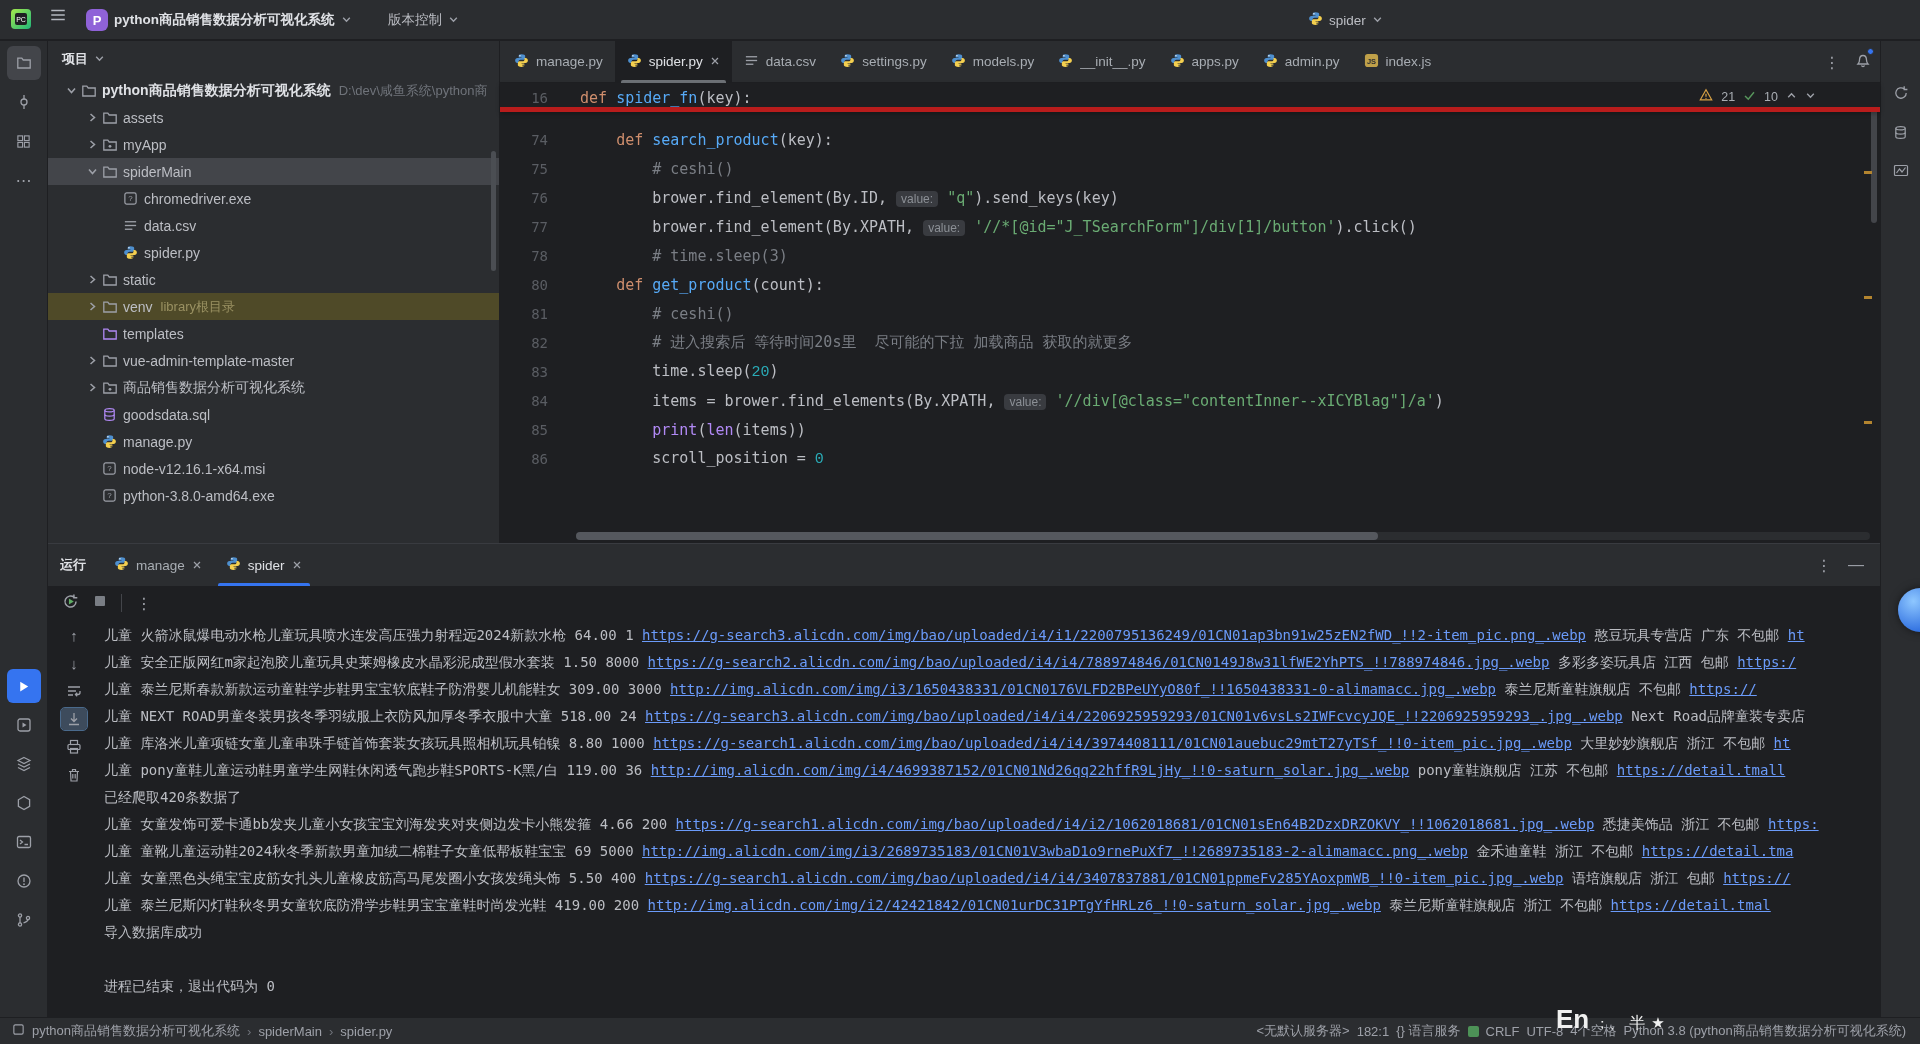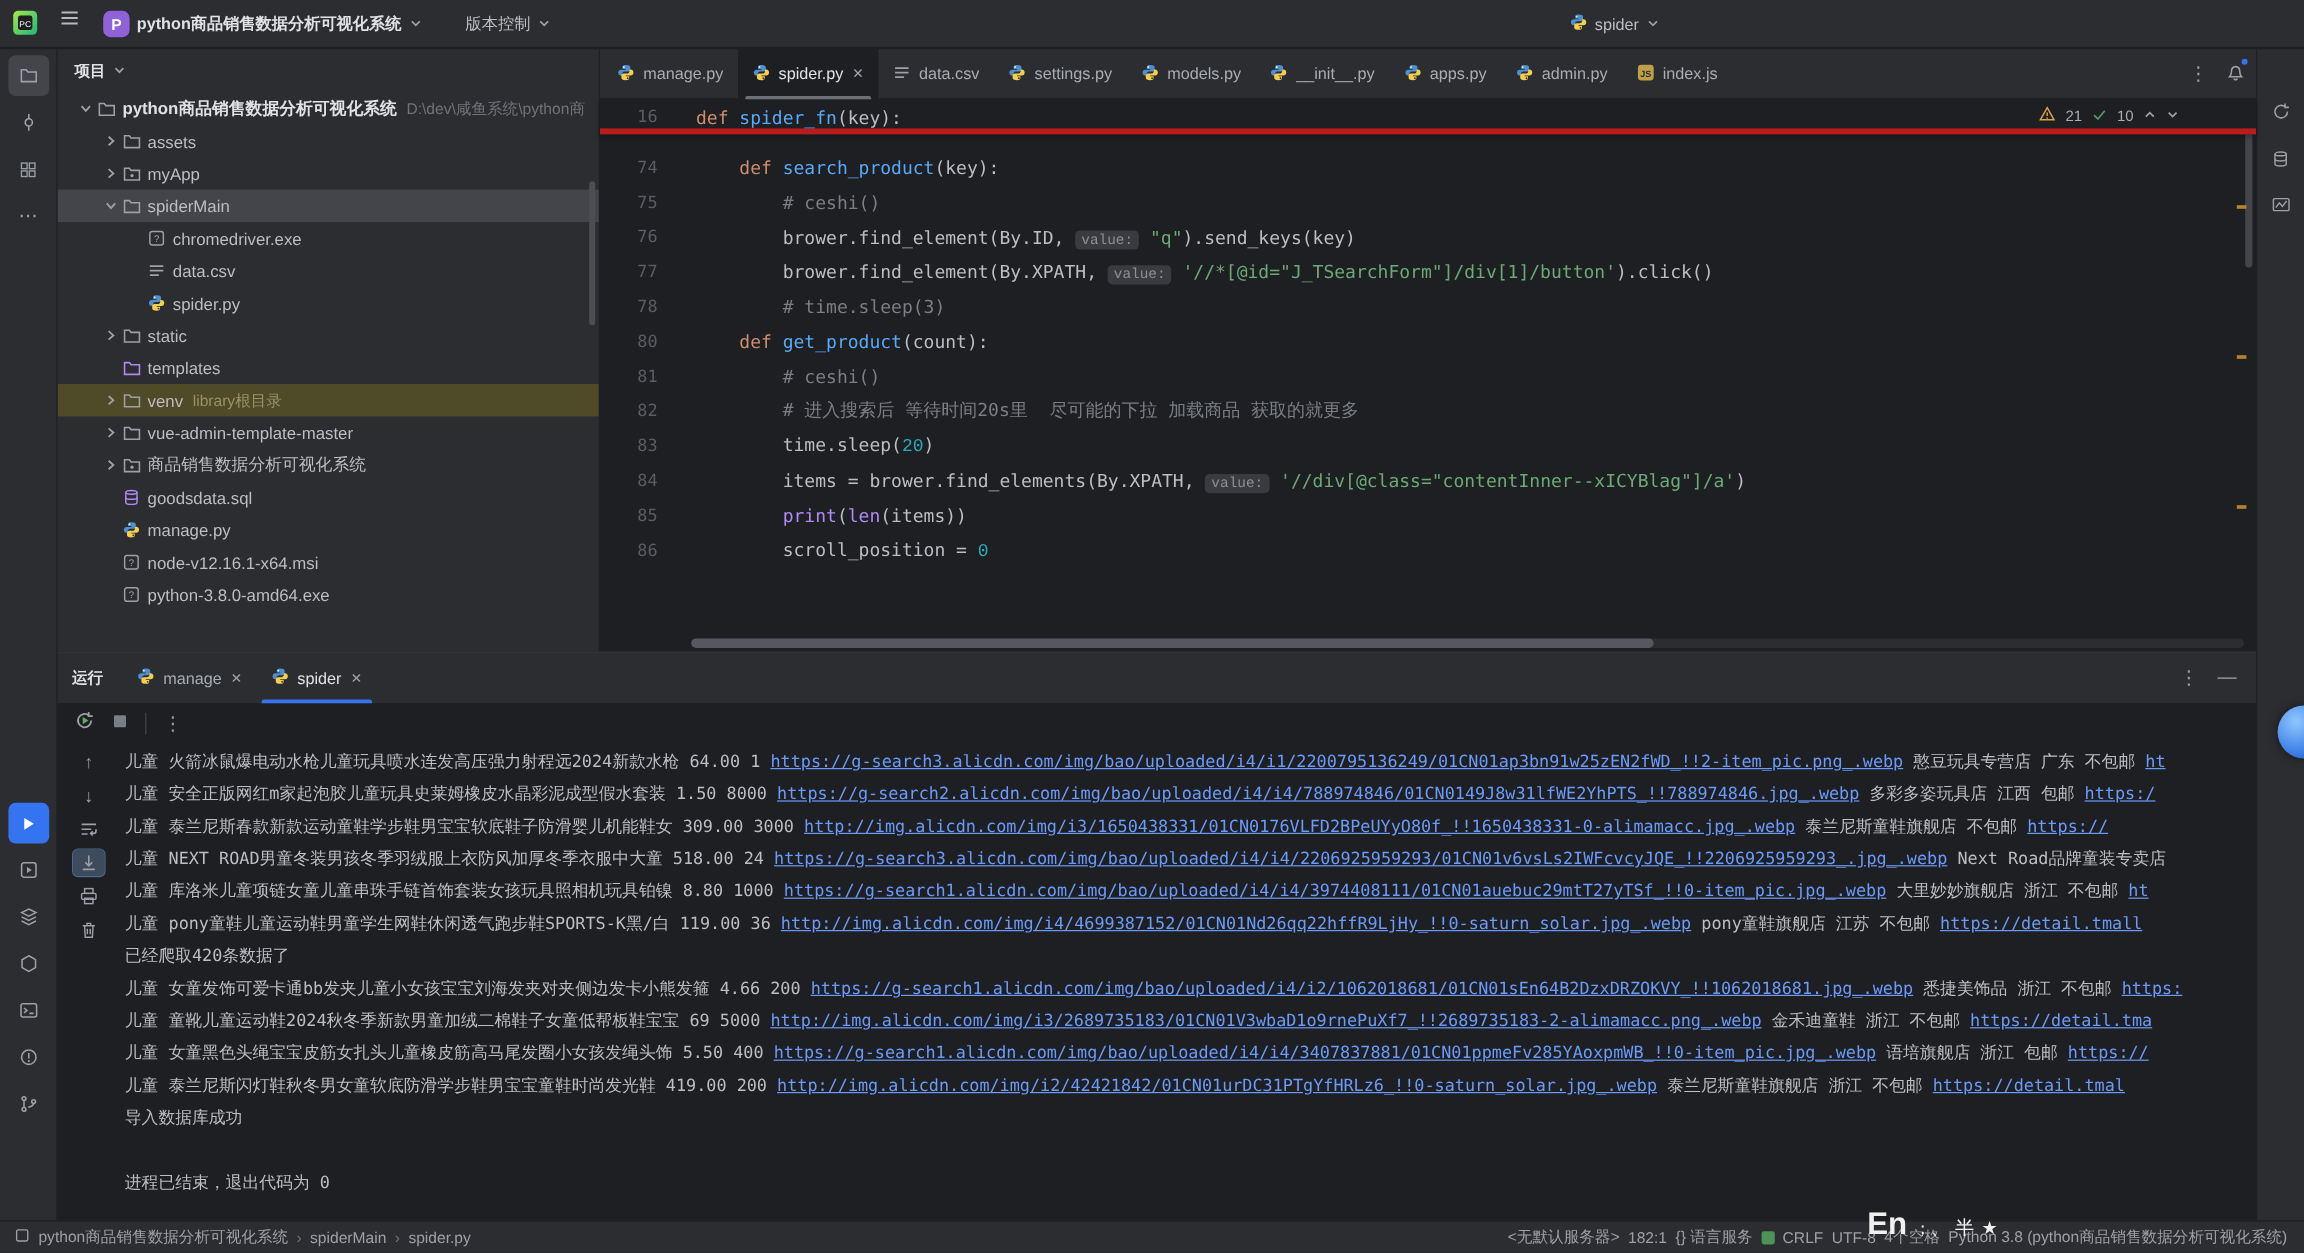--- a/index.html
+++ b/index.html
@@ -61,21 +61,21 @@
   .code-area { font-family:"DejaVu Sans Mono","Liberation Mono",monospace; font-size:15px; }
   .crow { height:29px; display:flex; align-items:center; white-space:pre; }
   .crow .ln { width:72px; flex:none; text-align:right; padding-right:24px; color:#5a5d63; font-size:14px; }
   .crow .cde { margin-left:8px; }
   #sticky-line { height:29px; border-bottom:5px solid #b91c1c; box-shadow:0 2px 4px rgba(0,0,0,.25);
     background:#1e1f22; position:relative; z-index:3; }
   #code-lines { padding-top:13px; }
   .t { color:#bcbec4; } .k { color:#cf8e6d; } .f { color:#57aaf7; } .s { color:#6aab73; }
   .n { color:#2aacb8;font-family:Liberation Mono, monospace; } .c { color:#7a7e85; } .b { color:#b189f5; }
   .hint { background:#393b40; color:#8c9096; border-radius:4px; font-size:12px; padding:1px 5px;
-    font-family:Liberation Mono, monospace; }
+    font-family:Liberation Sans, sans-serif; }
   #inspections { position:absolute; right:64px; top:47px; display:flex; align-items:center; gap:8px;
     font-size:12.5px; color:#a8adb3; z-index:4; }
   #hscroll { position:absolute; left:76px; right:10px; bottom:3px; height:8px; background:#2b2d30;
     border-radius:4px; }
   #hscroll-thumb { position:absolute; left:0; width:62%; top:0; height:8px; background:#55585e; border-radius:4px; }
   #editor-vscroll { position:absolute; right:3px; top:52px; width:6px; height:130px; background:#43454a; border-radius:3px; }
   .stripe-mark { position:absolute; right:8px; width:8px; height:3px; background:#b3842f; }
 
   
   #run-panel { position:absolute; left:48px; top:543px; width:1832px; height:474px; background:#1e1f22;
@@ -411,42 +411,42 @@
             <path d="M3.2 1.8 6.8 5 3.2 8.2"></path>
           </svg>
         </span>
         <span class="ticon">
           <svg width="16" height="16" viewBox="0 0 16 16">
             <path fill="none" stroke="#9da0a8" stroke-width="1.3" d="M1.8 3.2h4l1.4 1.8h7v8H1.8z"></path>
           </svg>
         </span>
         <span class="tlabel">static</span>
       </div>
-      <div class="tree-row" style="padding-left: 35px;">
-        <span class="arrow"></span>
-        <span class="ticon">
-          <svg width="16" height="16" viewBox="0 0 16 16">
-            <path fill="none" stroke="#b189f5" stroke-width="1.3" d="M1.8 3.2h4l1.4 1.8h7v8H1.8z"></path>
-          </svg>
-        </span>
-        <span class="tlabel">templates</span>
-      </div>
       <div class="tree-row venv" style="padding-left: 35px;">
         <span class="arrow">
           <svg width="11" height="11" viewBox="0 0 10 10" fill="none" stroke="#9da0a8" stroke-width="1.4">
             <path d="M3.2 1.8 6.8 5 3.2 8.2"></path>
           </svg>
         </span>
         <span class="ticon">
           <svg width="16" height="16" viewBox="0 0 16 16">
             <path fill="none" stroke="#9da0a8" stroke-width="1.3" d="M1.8 3.2h4l1.4 1.8h7v8H1.8z"></path>
           </svg>
         </span>
         <span class="tlabel">venv</span>
         <span class="textra">library根目录</span>
+      </div>
+      <div class="tree-row" style="padding-left: 35px;">
+        <span class="arrow"></span>
+        <span class="ticon">
+          <svg width="16" height="16" viewBox="0 0 16 16">
+            <path fill="none" stroke="#b189f5" stroke-width="1.3" d="M1.8 3.2h4l1.4 1.8h7v8H1.8z"></path>
+          </svg>
+        </span>
+        <span class="tlabel">templates</span>
       </div>
       <div class="tree-row" style="padding-left: 35px;">
         <span class="arrow">
           <svg width="11" height="11" viewBox="0 0 10 10" fill="none" stroke="#9da0a8" stroke-width="1.4">
             <path d="M3.2 1.8 6.8 5 3.2 8.2"></path>
           </svg>
         </span>
         <span class="ticon">
           <svg width="16" height="16" viewBox="0 0 16 16">
             <path fill="none" stroke="#9da0a8" stroke-width="1.3" d="M1.8 3.2h4l1.4 1.8h7v8H1.8z"></path>

